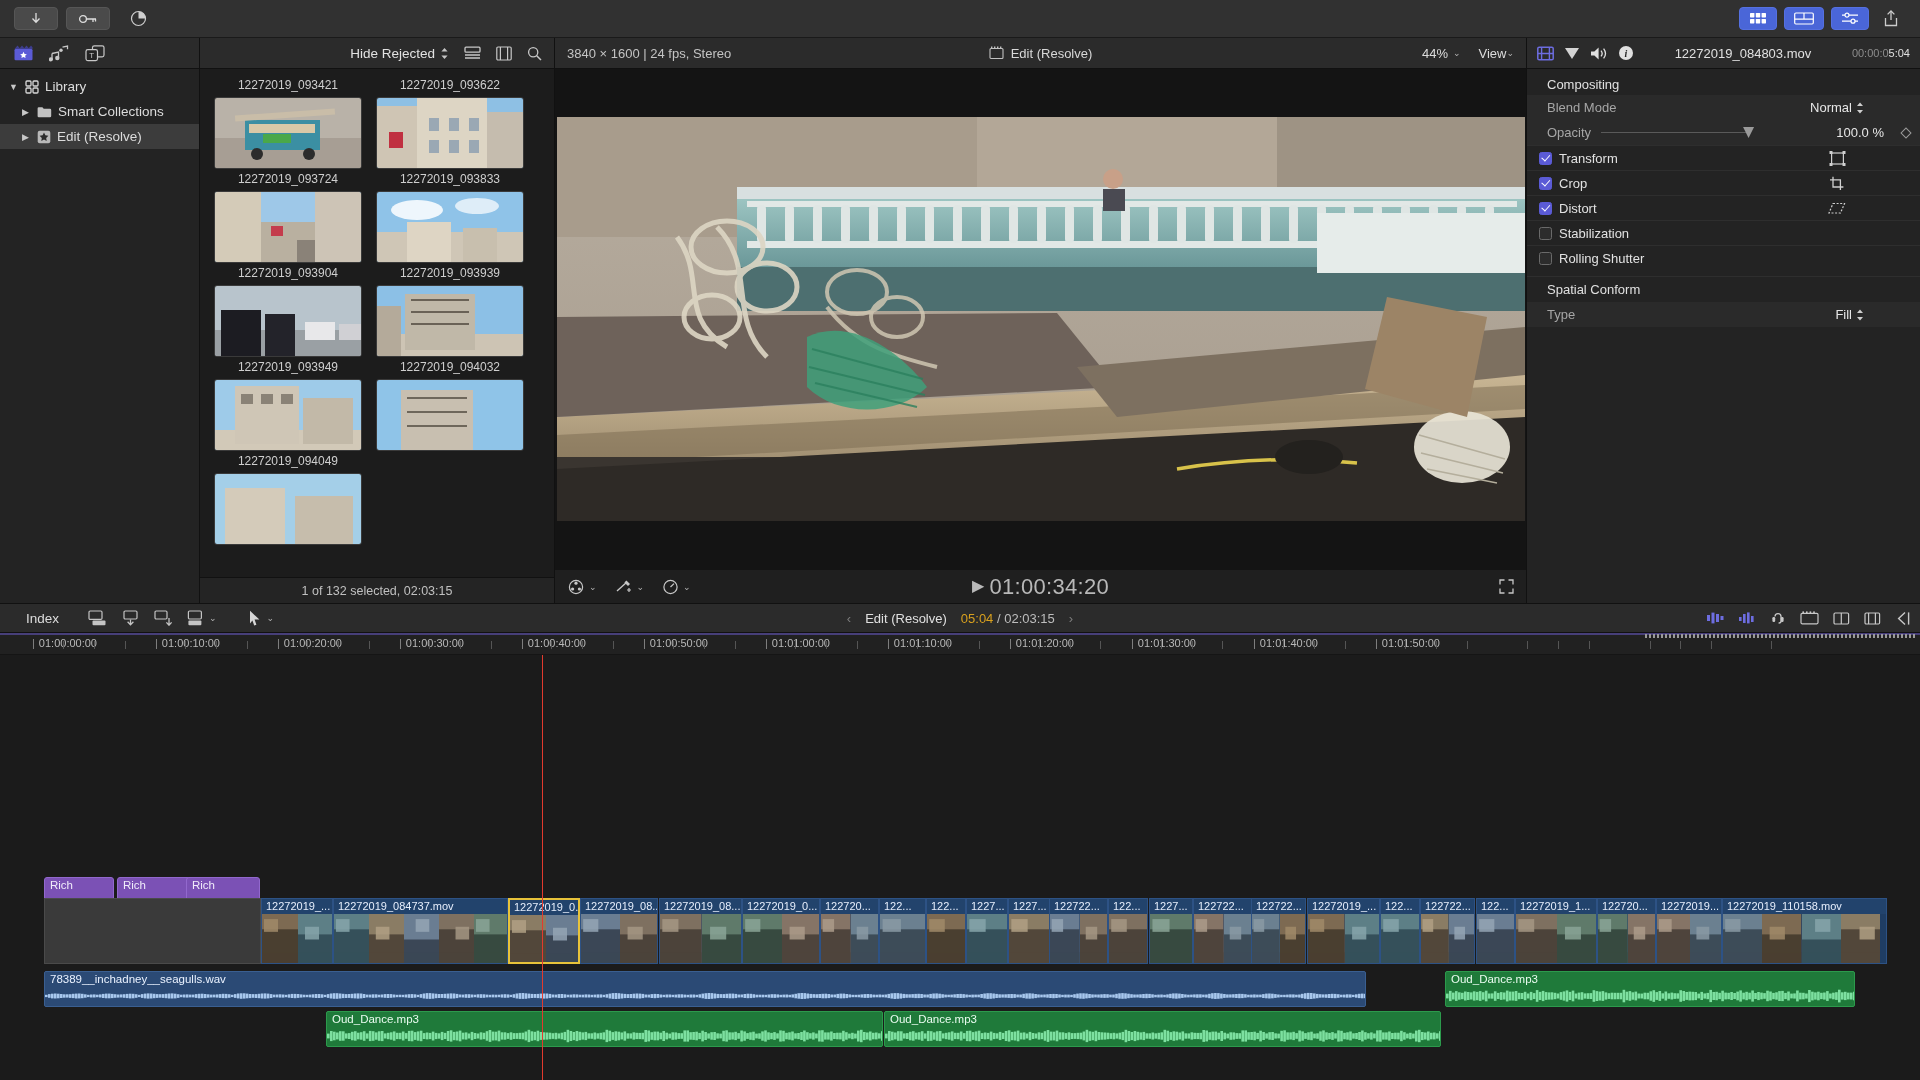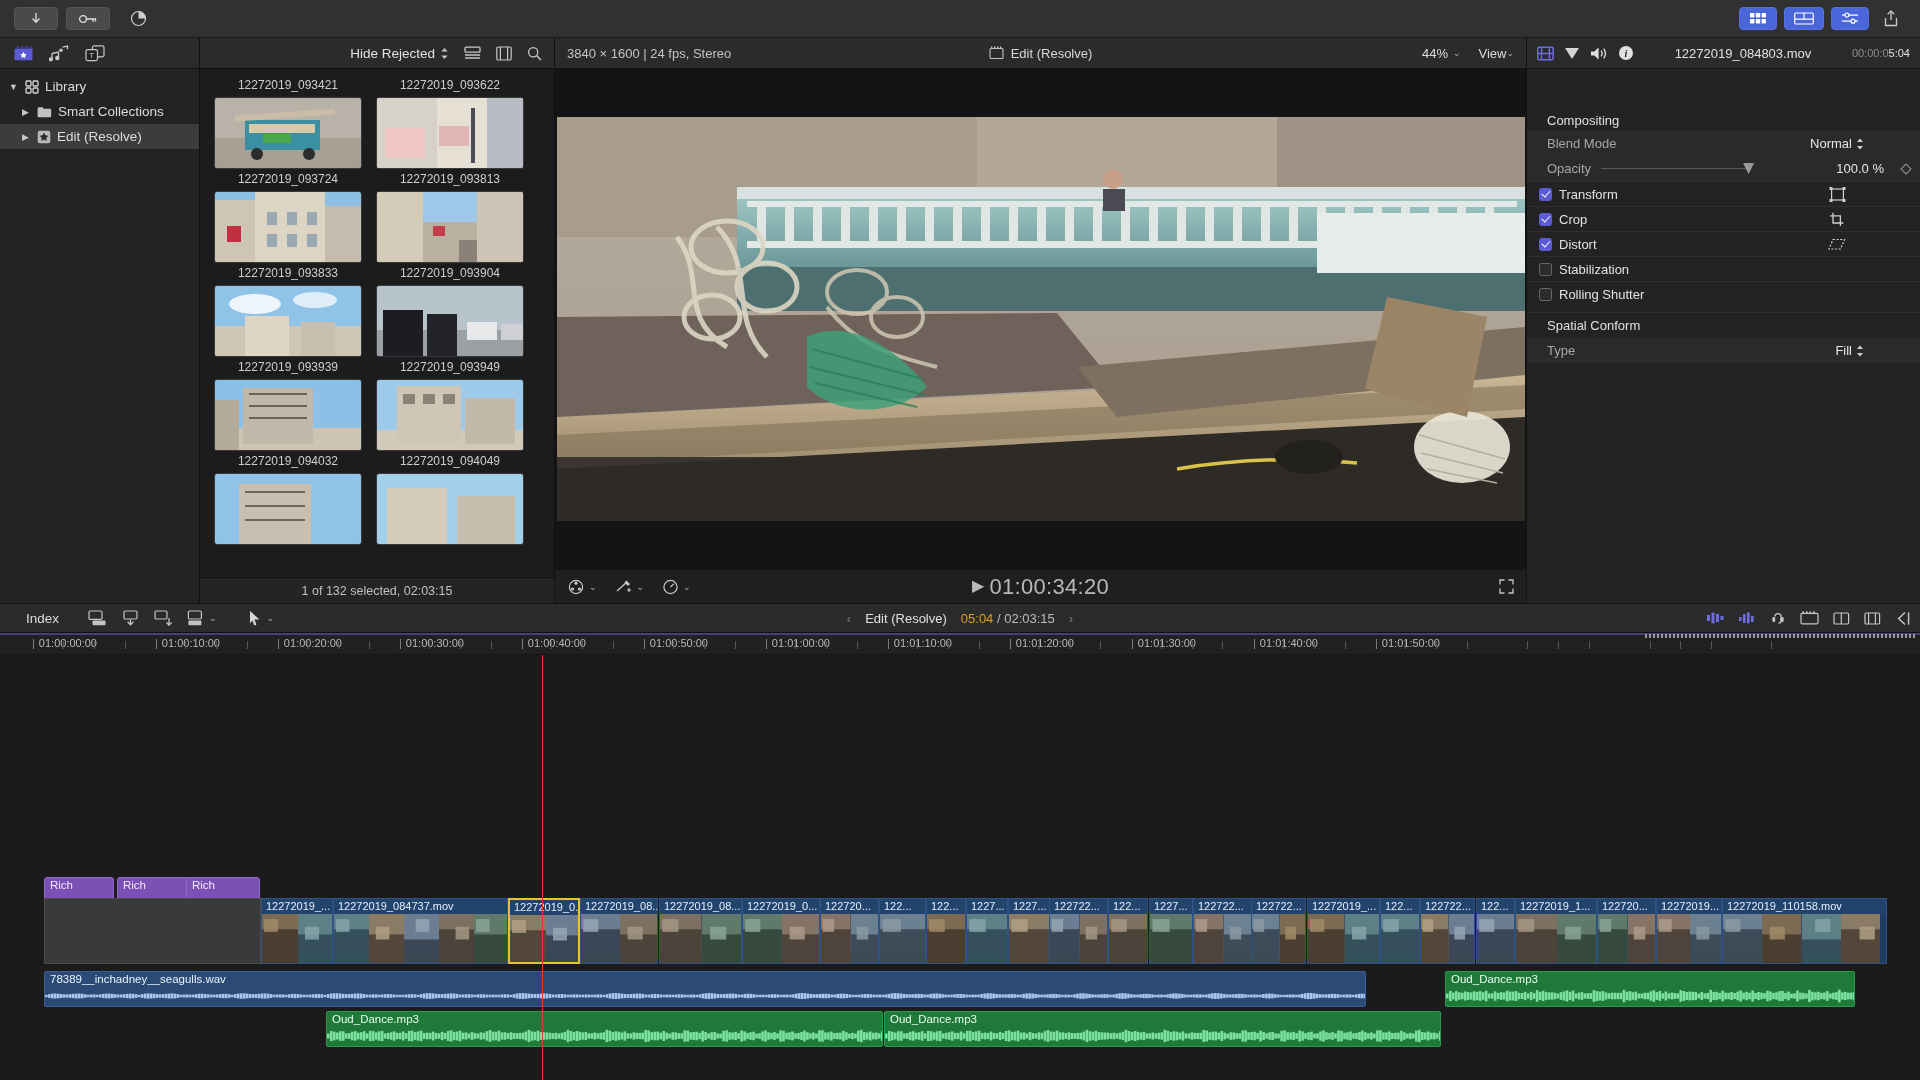--- a/index.html
+++ b/index.html
@@ -85,21 +85,21 @@
   .tool-chip { display:flex; align-items:center; gap:4px; margin-right:18px; }
 
   
   .inspector { width:393px; flex:0 0 393px; background:#232323; display:flex; flex-direction:column; }
   .ins-top { height:31px; background:#2b2b2b; display:flex; align-items:center; gap:10px; padding:0 10px;
              border-bottom:1px solid #111; }
   .ins-tabs { display:flex; align-items:center; gap:10px; }
   .ins-name { flex:1; text-align:center; font-size:13px; color:#e0e0e0; }
   .ins-dur { font-size:11px; color:#8c8c8c; }
   .ins-dur b { color:#e0e0e0; font-weight:400; }
-  .ins-body { flex:1; overflow:hidden;margin-top:36px; }
+  .ins-body { flex:1; overflow:hidden; }
   .sec-hdr { height:22px; display:flex; align-items:center; padding-left:20px; font-size:13px; color:#e0e0e0; }
   .prow { height:25px; display:flex; align-items:center; padding:0 10px 0 20px; font-size:13px; }
   .prow.shade { background:#2a2a2a; }
   .prow .lbl { color:#a6a6a6; }
   .prow .val { margin-left:auto; color:#e6e6e6; display:flex; align-items:center; gap:4px; }
   .crow { height:25px; display:flex; align-items:center; padding:0 14px 0 12px; font-size:13px;
           border-top:1px solid #2e2e2e; }
   .crow .ctext { margin-left:7px; color:#e2e2e2; }
   .crow .cicon { margin-left:auto; margin-right:60px; }
   .cbox { width:13px; height:13px; border-radius:2.5px; border:1px solid #6a6a6a; background:#2c2c2c;
@@ -327,34 +327,20 @@
               <rect y="40" width="148" height="32" fill="#a79e94"></rect>
               <rect x="30" y="22" width="75" height="30" fill="#3b8fa3"></rect>
               <rect x="34" y="26" width="66" height="9" fill="#d8c9a8"></rect>
               <rect x="48" y="36" width="28" height="9" fill="#4aa84a"></rect>
               <circle cx="42" cy="56" r="6" fill="#2c2c2c"></circle>
                 <circle cx="94" cy="56" r="6" fill="#2c2c2c"></circle>
               <rect x="20" y="14" width="100" height="6" fill="#c9bda8" transform="rotate(-4 70 17)"></rect>
             </svg>
           </div>
           <div class="cap">12272019_093724</div>
-        </div>
-        <div class="cell">
-          <div class="thumb">
-            <svg width="148" height="72" viewBox="0 0 148 72">
-              <rect width="148" height="72" fill="#c9c6bd"></rect>
-              <rect width="60" height="72" fill="#d6d2c8"></rect>
-              <rect x="60" width="50" height="72" fill="#e6dfd4"></rect>
-              <rect x="8" y="30" width="40" height="30" fill="#f0c8c8"></rect>
-              <rect x="62" y="28" width="30" height="20" fill="#e2b6b6"></rect>
-              <rect x="110" width="38" height="72" fill="#b9bcc4"></rect>
-              <rect x="94" y="10" width="4" height="55" fill="#4a4a52"></rect>
-            </svg>
-          </div>
-          <div class="cap">12272019_093813</div>
         </div>
 
         <div class="cell">
           <div class="thumb">
             <svg width="148" height="72" viewBox="0 0 148 72">
               <rect width="148" height="72" fill="#8ec0e4"></rect>
               <rect x="40" width="70" height="72" fill="#ddd5c4"></rect>
               <rect x="0" y="8" width="40" height="64" fill="#cfc5b4"></rect>
               <rect x="110" y="14" width="38" height="58" fill="#c5bcae"></rect>
               <rect x="12" y="34" width="14" height="16" fill="#c03040"></rect>

